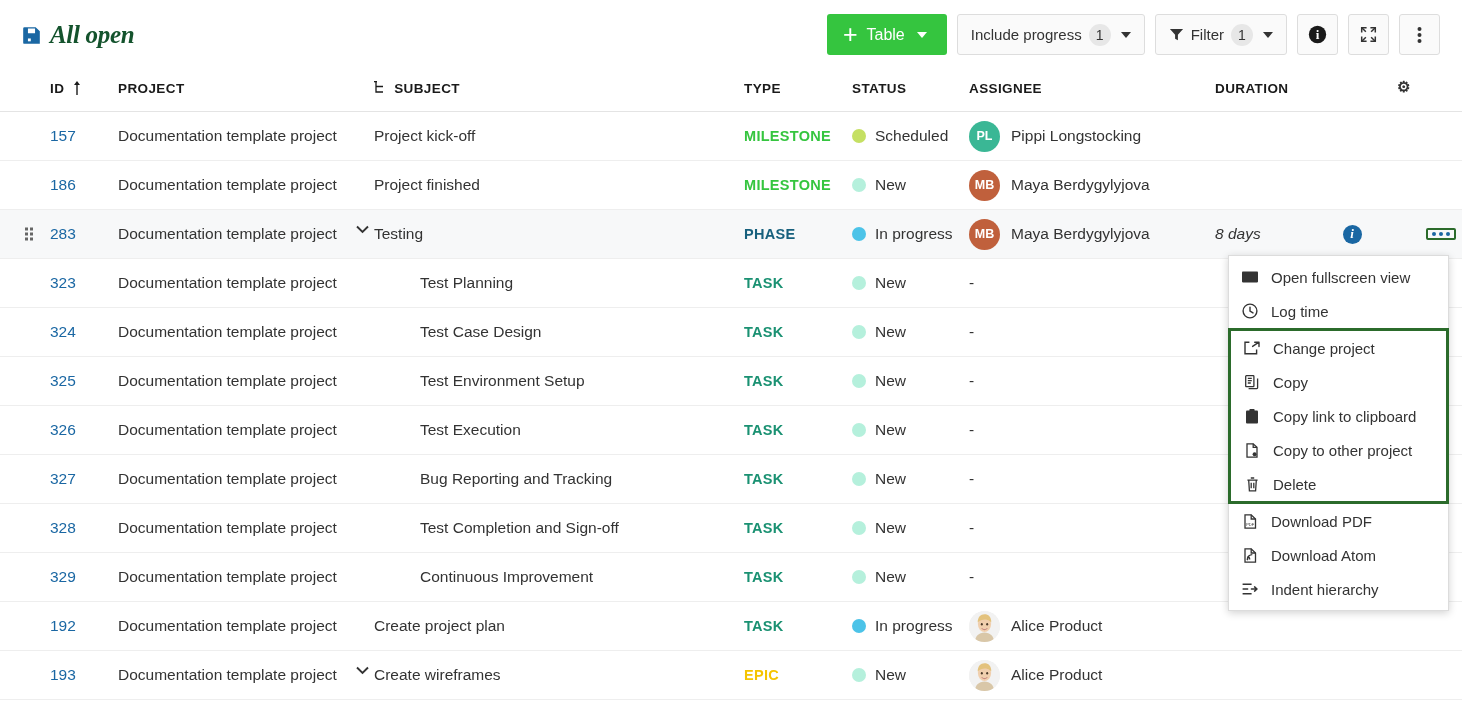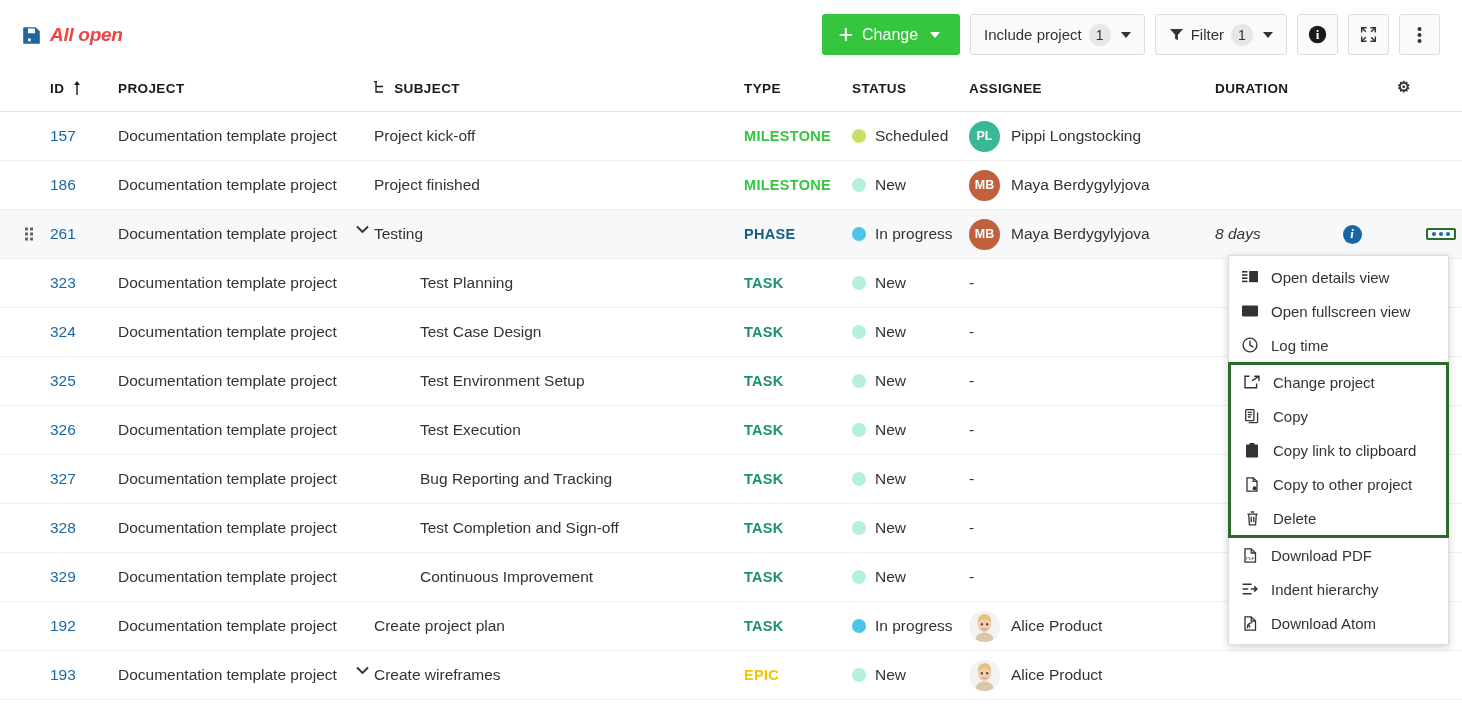--- a/index.html
+++ b/index.html
@@ -16,22 +16,22 @@
   .toolbar {
     position: absolute; top: 0; left: 0; right: 0; height: 70px;
     display: flex; align-items: center;
   }
   .title-wrap {
     display: flex; align-items: center; gap: 9px;
     margin-left: 22px;
   }
   .save-icon { color: #1a67a3; display: flex; align-items: center; }
   .view-title {
-    font-size: 19px; font-style: italic; font-weight: bold;
-    color: #ef4444; letter-spacing: -0.3px;
+    font-size: 25px; font-style: italic; font-weight: bold;
+    color: #14532d; letter-spacing: -0.3px; font-family: Liberation Serif, serif;
   }
   .toolbar-right {
     position: absolute; right: 22px; top: 14px;
     display: flex; align-items: center; gap: 10px;
   }
   .btn {
     height: 41px; border: 1px solid #dddddd; border-radius: 3px;
     background: #fafafa; display: flex; align-items: center;
     gap: 7px; padding: 0 13px; font-size: 15px; color: #333333;
     cursor: pointer; white-space: nowrap;
@@ -158,26 +158,26 @@
           <path d="M2 1h9.5L15 4.5V15H2a1 1 0 0 1-1-1V2a1 1 0 0 1 1-1zm3 1v4h6V2H5zm-1 7h8v5H4V9z"></path>
           <rect x="5" y="10.5" width="2.4" height="2.4" fill="#fff"></rect>
         </svg>
       </span>
       <span class="view-title">All open</span>
     </div>
 
     <div class="toolbar-right">
       <button class="btn btn-create">
         <span class="plus-glyph">+</span>
-        <span>Change</span>
+        <span>Table</span>
         <span class="caret caret-white"></span>
       </button>
 
       <button class="btn">
-        <span>Include project</span>
+        <span>Include progress</span>
         <span class="count-badge">1</span>
         <span class="caret"></span>
       </button>
 
       <button class="btn">
         <span>
           <svg width="15" height="15" viewBox="0 0 16 16" fill="#333">
               <path d="M1 2h14l-5.5 6.2V14l-3-1.6V8.2z"></path>
             </svg>
         </span>
@@ -317,21 +317,21 @@
             <td style="position: relative;"></td>
           </tr>
           <tr class="selected">
             <td class="id-cell"><span class="drag-handle">
                 <i></i>
                 <i></i>
                 <i></i>
                 <i></i>
                 <i></i>
                 <i></i>
-              </span><span>261</span></td>
+              </span><span>283</span></td>
             <td>Documentation template project</td>
             <td class="subj-cell">
               <div class="subj-inner">
                 <span class="chev">
                   <svg width="13" height="9" viewBox="0 0 13 9" fill="none" stroke="#333" stroke-width="1.9">
                     <path d="M1 1.5L6.5 7 12 1.5"></path>
                   </svg>
                 </span>
                 <span>Testing</span>
               </div>
@@ -631,32 +631,20 @@
                 <span></span>
               </div>
             </td>
             <td style="position: relative;"></td>
           </tr>
         </tbody>
     </table>
   </div>
 
   <div class="ctx-menu" id="ctx-menu">
-      <div class="ctx-item">
-        <span class="ctx-ico">
-          <svg width="16" height="13" viewBox="0 0 16 13" fill="#333">
-            <rect x="0" y="0" width="5.5" height="1.6"></rect>
-            <rect x="0" y="3.2" width="5.5" height="1.6"></rect>
-            <rect x="0" y="6.4" width="5.5" height="1.6"></rect>
-            <rect x="0" y="9.6" width="5.5" height="1.6"></rect>
-            <rect x="7.2" y="0" width="8.8" height="11.2"></rect>
-          </svg>
-        </span>
-        <span>Open details view</span>
-      </div>
       <div class="ctx-item">
         <span class="ctx-ico">
           <svg width="16" height="12" viewBox="0 0 16 12" fill="#333">
             <rect x="0" y="0.6" width="16" height="10.8" rx="0.8"></rect>
           </svg>
         </span>
         <span>Open fullscreen view</span>
       </div>
       <div class="ctx-item">
         <span class="ctx-ico">
@@ -721,33 +709,33 @@
           <svg width="13" height="15" viewBox="0 0 13 15" fill="none" stroke="#333" stroke-width="1.3">
             <path d="M1 0.8h6.2L11.5 5v9.2H1z"></path>
             <path d="M7.2 0.8V5h4.3"></path>
             <text x="6.2" y="12.3" font-size="4" fill="#333" stroke="none" text-anchor="middle" font-family="Liberation Sans, sans-serif">PDF</text>
           </svg>
         </span>
         <span>Download PDF</span>
       </div>
       <div class="ctx-item">
         <span class="ctx-ico">
-          <svg width="16" height="12" viewBox="0 0 16 12" fill="none" stroke="#333" stroke-width="1.5">
-            <path d="M0.6 1.2h9M0.6 6h5.6M0.6 10.8h9"></path>
-            <path d="M9.4 6h5.6M12.6 3.9L15 6l-2.4 2.1" stroke-linecap="round" stroke-linejoin="round"></path>
-          </svg>
-        </span>
-        <span>Indent hierarchy</span>
-      </div>
-      <div class="ctx-item">
-        <span class="ctx-ico">
           <svg width="13" height="15" viewBox="0 0 13 15" fill="none" stroke="#333" stroke-width="1.3">
             <path d="M1 0.8h6.2L11.5 5v9.2H1z"></path>
             <path d="M7.2 0.8V5h4.3"></path>
             <path d="M3.3 11.6a5 5 0 0 1 5 -5M3.3 9a2.4 2.4 0 0 1 2.4 2.4"></path>
             <circle cx="3.5" cy="11.6" r="0.8" fill="#333" stroke="none"></circle>
           </svg>
         </span>
         <span>Download Atom</span>
       </div>
+      <div class="ctx-item">
+        <span class="ctx-ico">
+          <svg width="16" height="12" viewBox="0 0 16 12" fill="none" stroke="#333" stroke-width="1.5">
+            <path d="M0.6 1.2h9M0.6 6h5.6M0.6 10.8h9"></path>
+            <path d="M9.4 6h5.6M12.6 3.9L15 6l-2.4 2.1" stroke-linecap="round" stroke-linejoin="round"></path>
+          </svg>
+        </span>
+        <span>Indent hierarchy</span>
+      </div>
     </div>
 
 </div>
 
 </body></html>

